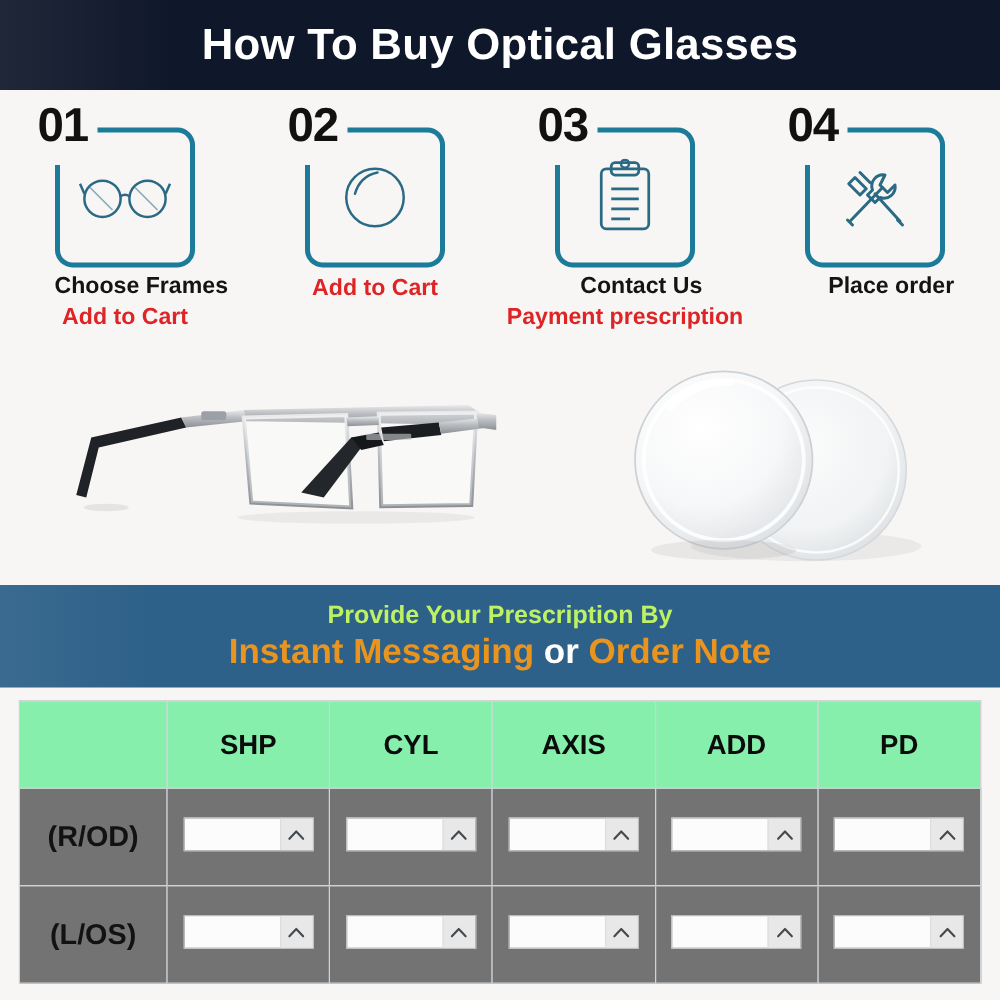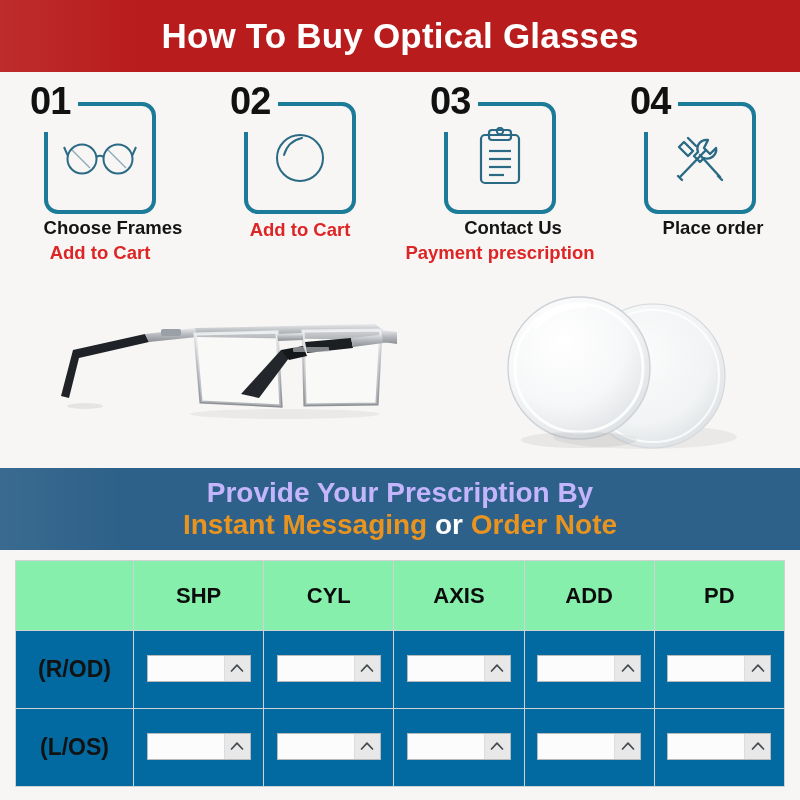--- a/index.html
+++ b/index.html
@@ -7,21 +7,21 @@
     width: 800px; height: 800px;
     font-family: "Liberation Sans", sans-serif;
     background: #f7f6f5;
     overflow: hidden;
   }
   .page { position: relative; width: 800px; height: 800px; background: #f7f6f5; }
 
   
   .header-banner {
     position: absolute; left: 0; top: 0; width: 800px; height: 72px;
-    background: #b91c1c;
+    background: #0f172a;
     display: flex; align-items: center; justify-content: center;
   }
   .header-banner .glow {
     position:absolute; left:0; top:0; width:140px; height:72px;
     background: linear-gradient(90deg, rgba(255,255,255,0.07), rgba(255,255,255,0));
     pointer-events:none;
   }
   .header-title {
     color: #ffffff;
     font-size: 35px;
@@ -75,37 +75,37 @@
   .rx-banner {
     position: absolute; left: 0; top: 468px; width: 800px; height: 82px;
     background: #2e6189;
     display: flex; flex-direction: column; align-items: center; justify-content: center;
   }
   .rx-banner .glow {
     position:absolute; left:0; top:0; width:120px; height:82px;
     background: linear-gradient(90deg, rgba(255,255,255,0.06), rgba(255,255,255,0));
     pointer-events:none;
   }
-  .rx-line1 { color:#c4b5fd; font-size: 28px; font-weight: bold; line-height: 1.05; white-space: nowrap; z-index:2;}
+  .rx-line1 { color:#bef264; font-size: 20px; font-weight: bold; line-height: 1.05; white-space: nowrap; z-index:2;}
   .rx-line2 { font-size: 28px; font-weight: bold; line-height: 1.12; white-space: nowrap; z-index:2; margin-top:2px;}
   .rx-accent { color: #e8941f; }
   .rx-or { color: #ffffff; }
 
   
   .rx-table {
     position: absolute; left: 15px; top: 560px; width: 770px;
     border-collapse: collapse;
     table-layout: fixed;
   }
   .rx-table th, .rx-table td {
     border: 1px solid #cfd3d6;
     height: 78px;
     text-align: center;
     vertical-align: middle;
-    background: #0369a1;
+    background: #737373;
   }
   .rx-table thead th { background: #86efac; color: #0c0c0c; font-size: 22px; font-weight: bold; height: 70px; }
   .rx-table thead th.blank { }
   .rx-table td.row-label { font-size: 23px; font-weight: bold; color: #121212; }
   .rx-table col.c0 { width: 118px; }
 
   .dd {
     display: inline-flex; align-items: stretch;
     width: 104px; height: 27px;
     border: 1px solid #b9b9b9;

